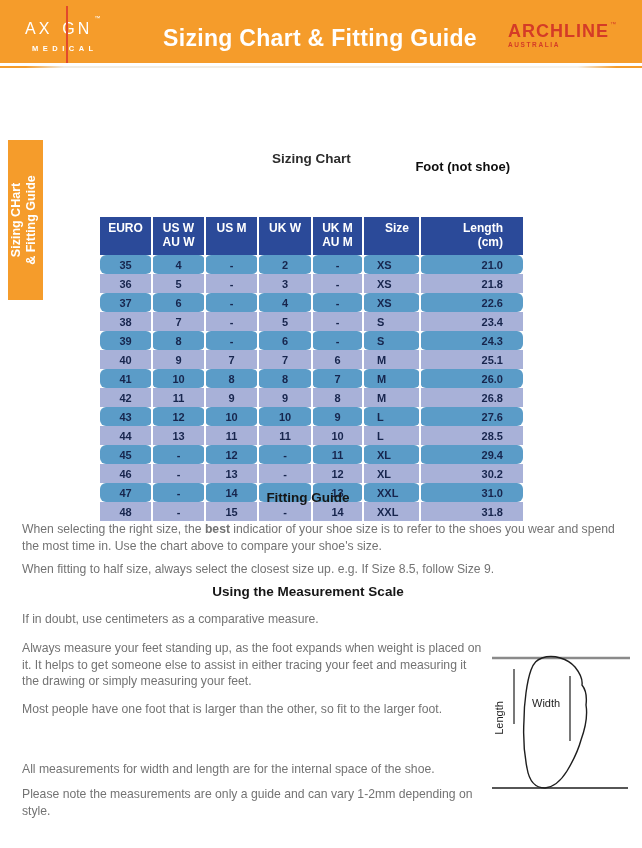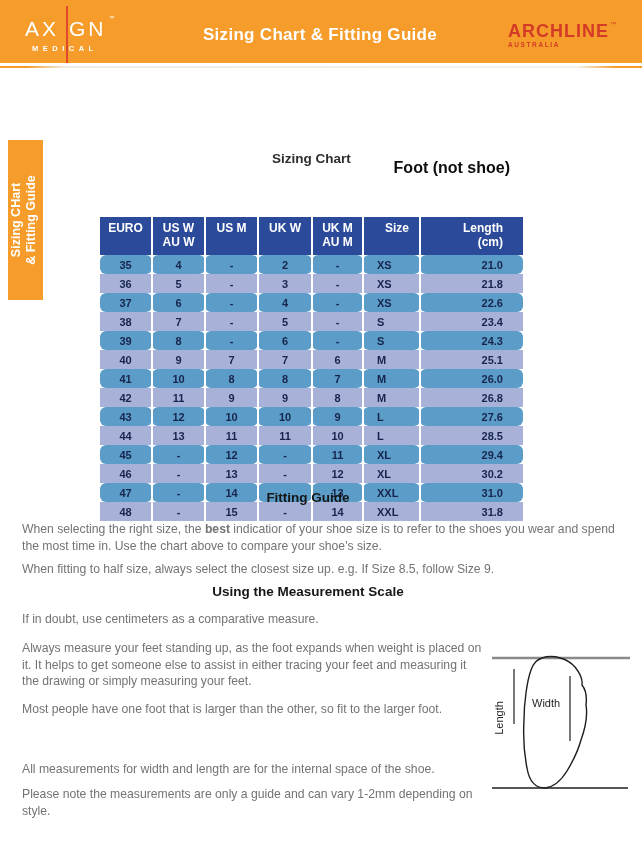--- a/index.html
+++ b/index.html
@@ -5,47 +5,47 @@
   html,body { margin:0; padding:0; background:#fff; }
   .page {
     position:relative; width:642px; height:848px; background:#ffffff;
     font-family:"Liberation Sans", sans-serif; overflow:hidden;
   }
 
   
   .band { position:absolute; left:0; top:0; width:642px; height:63px; background:var(--orange,#F59C2B); }
   .axign { position:absolute; left:25px; top:17px; color:#fff; }
   .axign-row { display:flex; align-items:flex-start; }
-  .axign-main { font-size:21px; font-weight:normal; letter-spacing:3px; line-height:24px; }
+  .axign-main { font-size:16px; font-weight:normal; letter-spacing:3px; line-height:24px; }
   .axign-gap { width:10px; }
   .axign-tm { font-size:6px; margin-left:2px; margin-top:-2px; }
   .axign-sub { font-size:7.5px; font-weight:bold; letter-spacing:4.5px; margin-top:3px; margin-left:7px; }
   .axign-line { position:absolute; left:66px; top:6px; width:2px; height:57px; background:var(--axign_line_red,#E2492C); }
   .band-title { position:absolute; left:150px; top:25px; width:340px; text-align:center;
-    color:#fff; font-size:17px; font-weight:bold; letter-spacing:0.3px; }
+    color:#fff; font-size:23px; font-weight:bold; letter-spacing:0.3px; }
   .archline { position:absolute; right:26px; top:22px; text-align:left; color:var(--archline_red,#D43B27); }
   .archline-row { display:flex; align-items:flex-start; justify-content:flex-end; }
   .archline-name { font-size:18px; font-weight:bold; letter-spacing:1px; line-height:18px; }
   .archline-tm { font-size:6px; margin-top:-1px; margin-left:1px; }
   .archline-sub { font-size:6.5px; font-weight:bold; letter-spacing:1.6px; margin-top:1px; padding-right:2px; }
   .band-divider { position:absolute; left:0; top:66px; width:642px; height:2px;
     background:linear-gradient(to right, var(--orange,#F59C2B) 0%, var(--orange,#F59C2B) 4%,
       #f0ece3 10%, #f5f2ec 90%, var(--orange,#F59C2B) 96%, var(--orange,#F59C2B) 100%); }
 
   
   .side-tab { position:absolute; left:8px; top:140px; width:35px; height:160px; background:var(--orange,#F59C2B); }
   .side-tab-rot { position:absolute; left:50%; top:50%; width:160px; height:35px;
     transform:translate(-50%,-50%) rotate(-90deg); text-align:center;
     color:#fff; font-weight:bold; font-size:12.5px; line-height:15px; }
 
   
   .chart-title { position:absolute; left:100px; top:151px; width:423px; text-align:center;
     font-size:13.5px; font-weight:bold; color:#2d2d2d; }
   .foot-note { position:absolute; left:343px; top:159px; width:180px; text-align:right;
-    padding-right:13px; box-sizing:border-box; font-size:16px; font-weight:bold; color:#0d0d0d; }
+    padding-right:13px; box-sizing:border-box; font-size:13px; font-weight:bold; color:#0d0d0d; }
 
   .size-table-wrap { position:absolute; left:100px; top:175px; width:423px;margin-top:42px; }
   table.size-table { border-collapse:collapse; table-layout:fixed; width:423px; }
   .size-table th, .size-table td { border-left:2px solid #fff; padding:0; }
   .size-table th:first-child, .size-table td:first-child { border-left:none; }
   .size-table thead th { background:var(--header_blue,#2B4A99); color:#fff; height:34px;
     vertical-align:top; padding-top:4px; font-size:12px; font-weight:bold; text-align:center; }
   .size-table thead th span { display:block; line-height:14px; }
   .size-table thead th.c5 { text-align:left; padding-left:21px; }
   .size-table thead th.c6 { text-align:right; padding-right:20px; }

